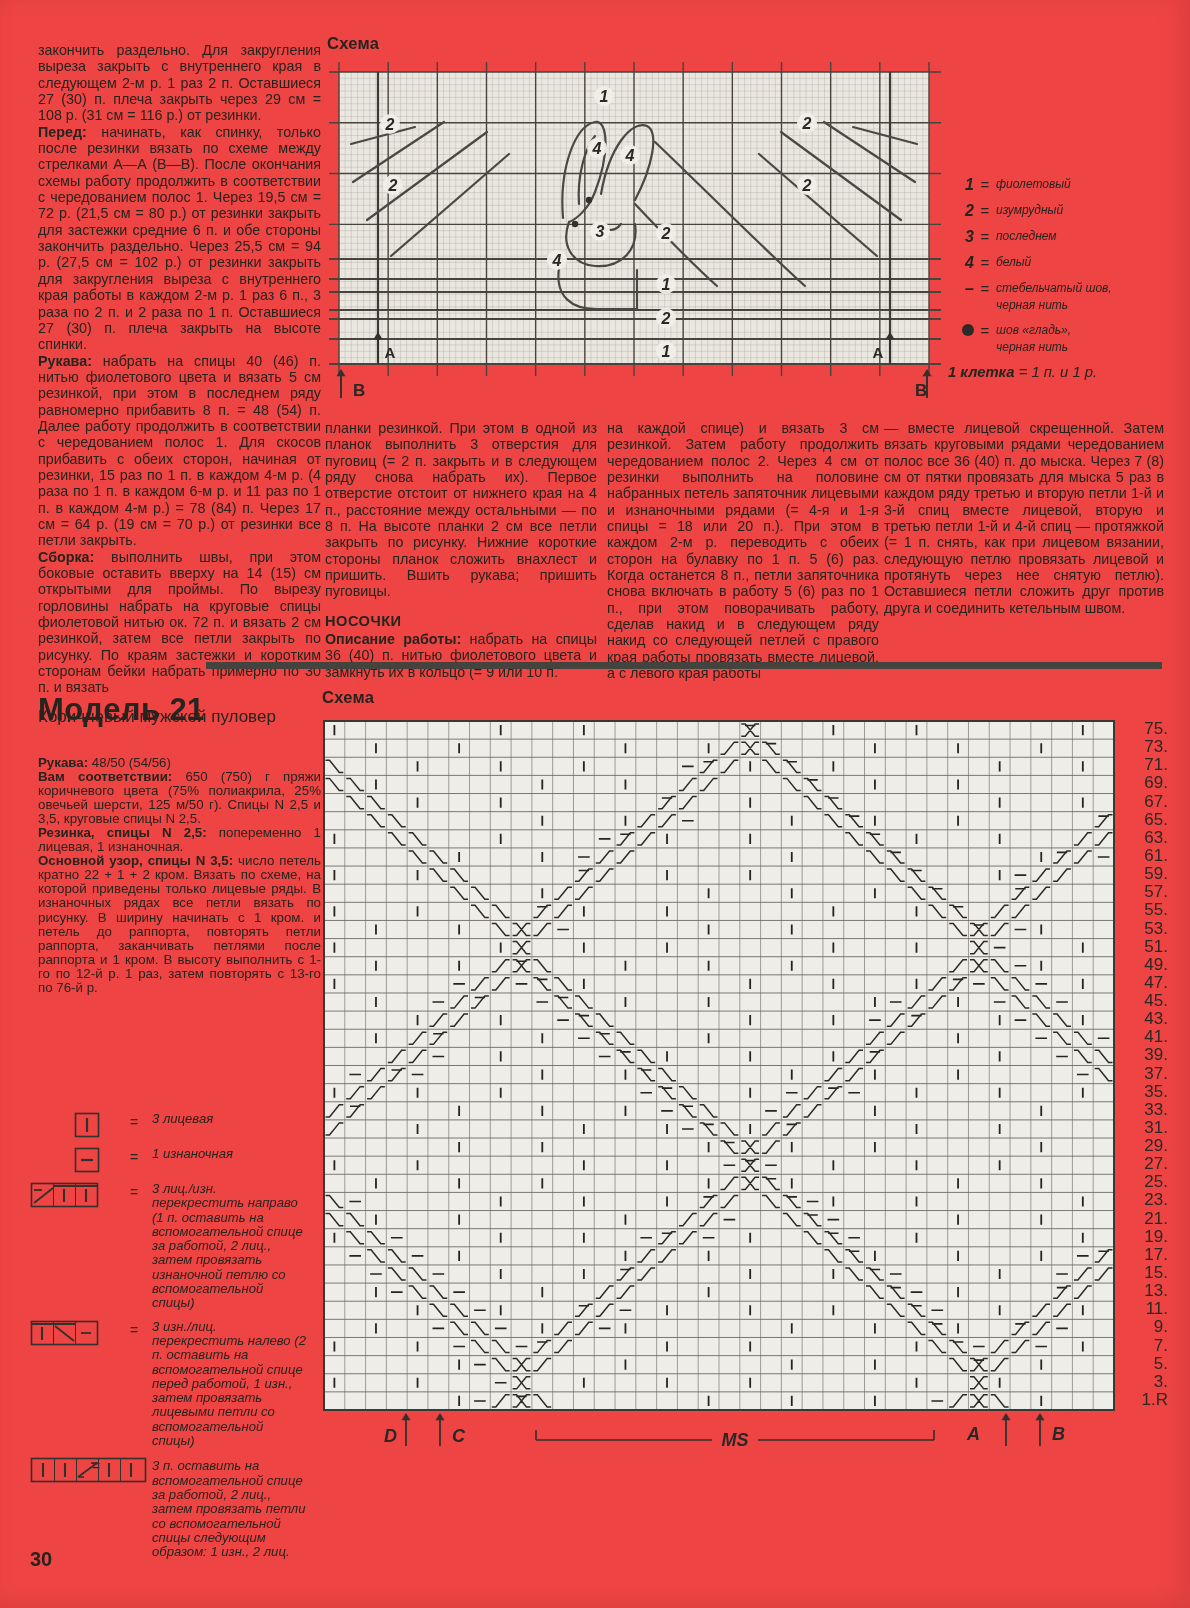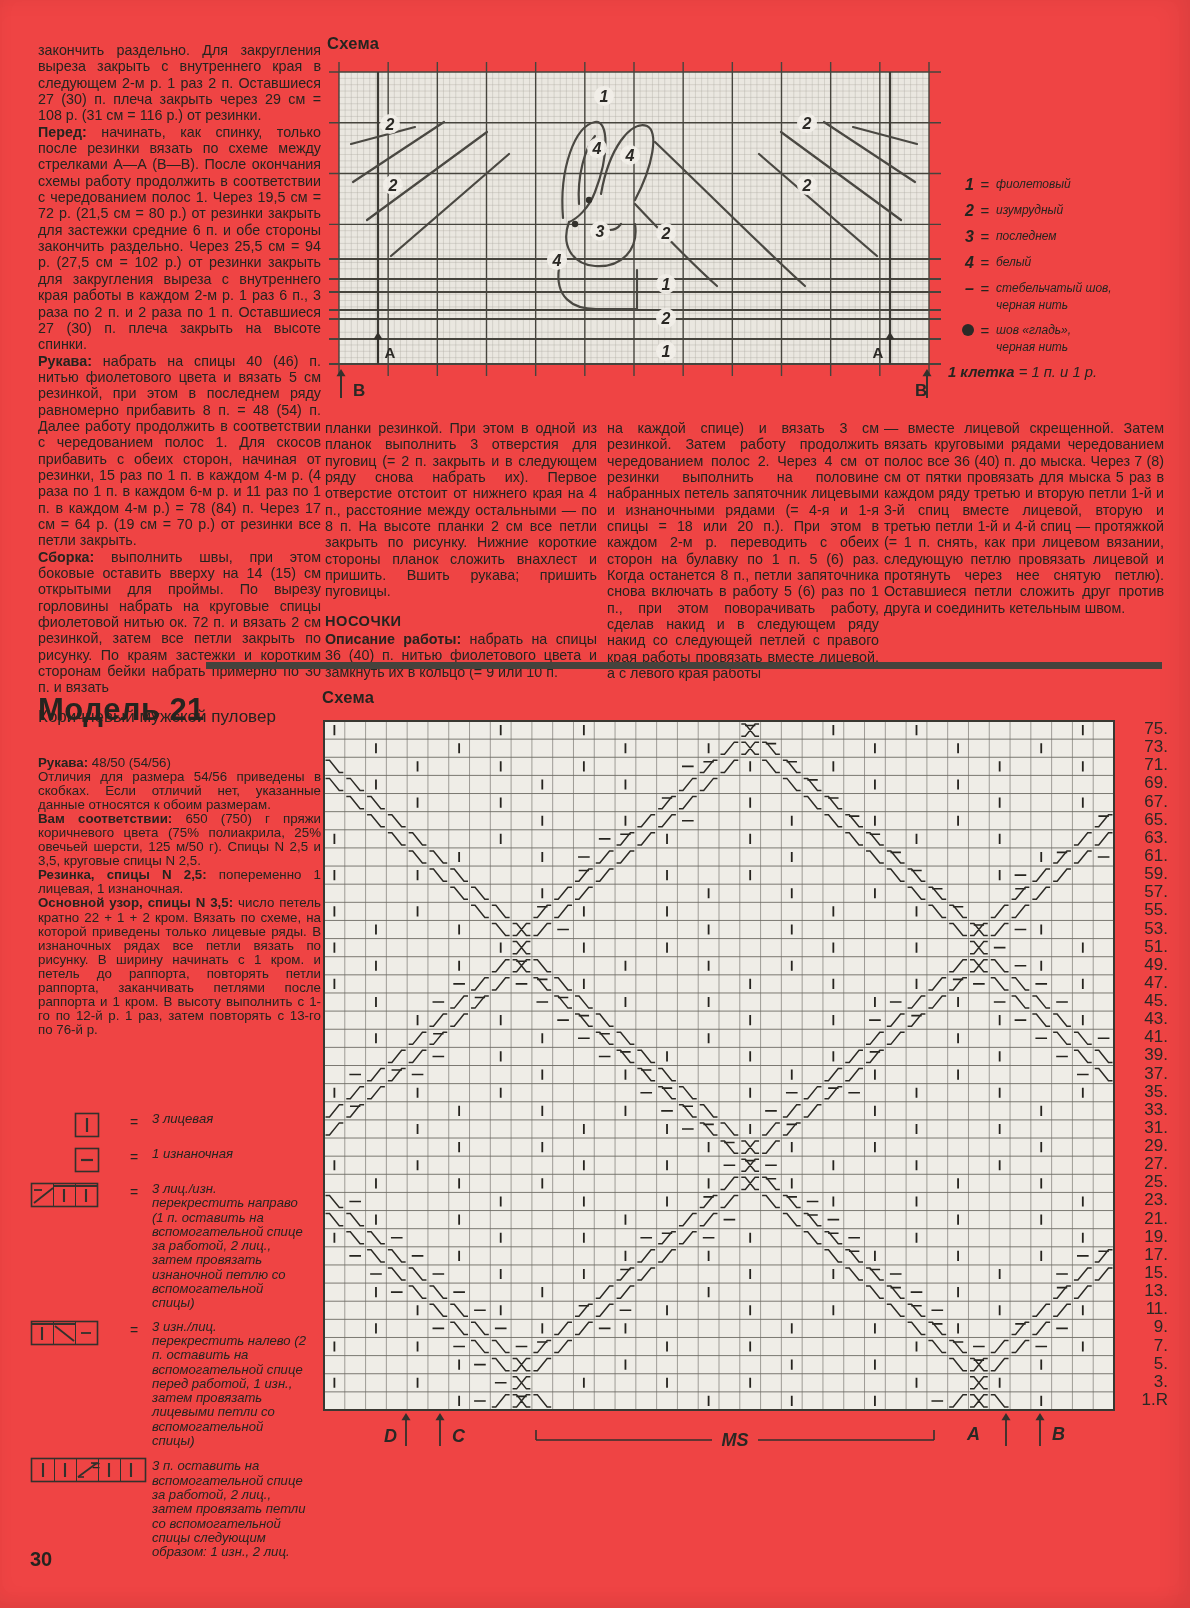--- a/index.html
+++ b/index.html
@@ -308,21 +308,20 @@
   <div class="abs tcol" style="left:884px;top:420px;width:280px;">
       <p>— вместе лицевой скрещенной. Затем вязать круговыми рядами чередованием полос все 36 (40) п. до мыска. Через 7 (8) см от пятки провязать для мыска 5 раз в каждом ряду третью и вторую петли 1-й и 3-й спиц вместе лицевой, вторую и третью петли 1-й и 4-й спиц — протяжкой (= 1 п. снять, как при лицевом вязании, следующую петлю провязать лицевой и протянуть через нее снятую петлю). Оставшиеся петли сложить друг против друга и соединить кетельным швом.</p>
     </div>
 
   <div class="abs m21-title" style="left:38px;top:644px;margin-top:48px;">Модель 21</div>
   <div class="abs m21-rule" style="left:206px;top:662px;width:956px;"></div>
   <div class="abs m21-sub" style="left:38px;top:692px;width:285px;">Коричневый мужской пуловер</div>
 
   <div class="abs scol" style="left:38px;top:756px;width:283px;">
       <p><b>Рукава:</b> 48/50 (54/56)</p>
-      <p>Отличия для размера 54/56 приведены в скобках. Если отличий нет, указанные данные относятся к обоим размерам.</p>
       <p><b>Вам соответствии:</b> 650 (750) г пряжи коричневого цвета (75% полиакрила, 25% овечьей шерсти, 125 м/50 г). Спицы N 2,5 и 3,5, круговые спицы N 2,5.</p>
       <p><b>Резинка, спицы N 2,5:</b> попеременно 1 лицевая, 1 изнаночная.</p>
       <p><b>Основной узор, спицы N 3,5:</b> число петель кратно 22 + 1 + 2 кром. Вязать по схеме, на которой приведены только лицевые ряды. В изнаночных рядах все петли вязать по рисунку. В ширину начинать с 1 кром. и петель до раппорта, повторять петли раппорта, заканчивать петлями после раппорта и 1 кром. В высоту выполнить с 1-го по 12-й р. 1 раз, затем повторять с 13-го по 76-й р.</p>
     </div>
 
   <div class="abs" style="left:30px;top:1112px;width:292px;" id="symKey">
       <div class="kentry">
         <span class="kglyph shift">
           <svg xmlns="http://www.w3.org/2000/svg" width="26" height="26" viewBox="0 0 26 26">
             <rect x="1.5" y="1.5" width="23" height="23" stroke="#33312c" fill="none" stroke-width="1.6"></rect>

